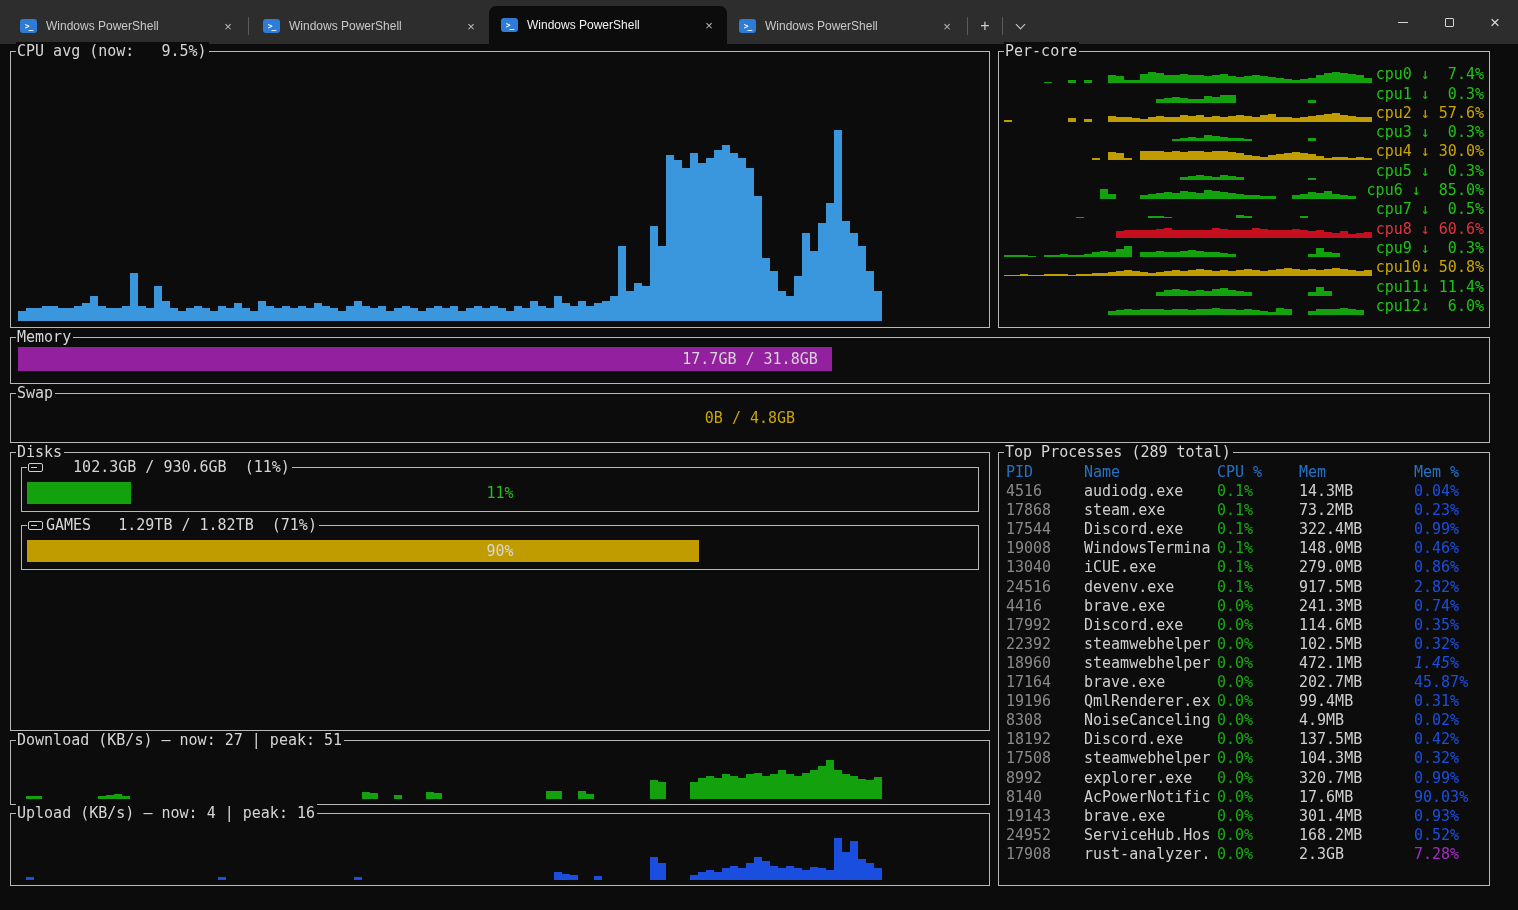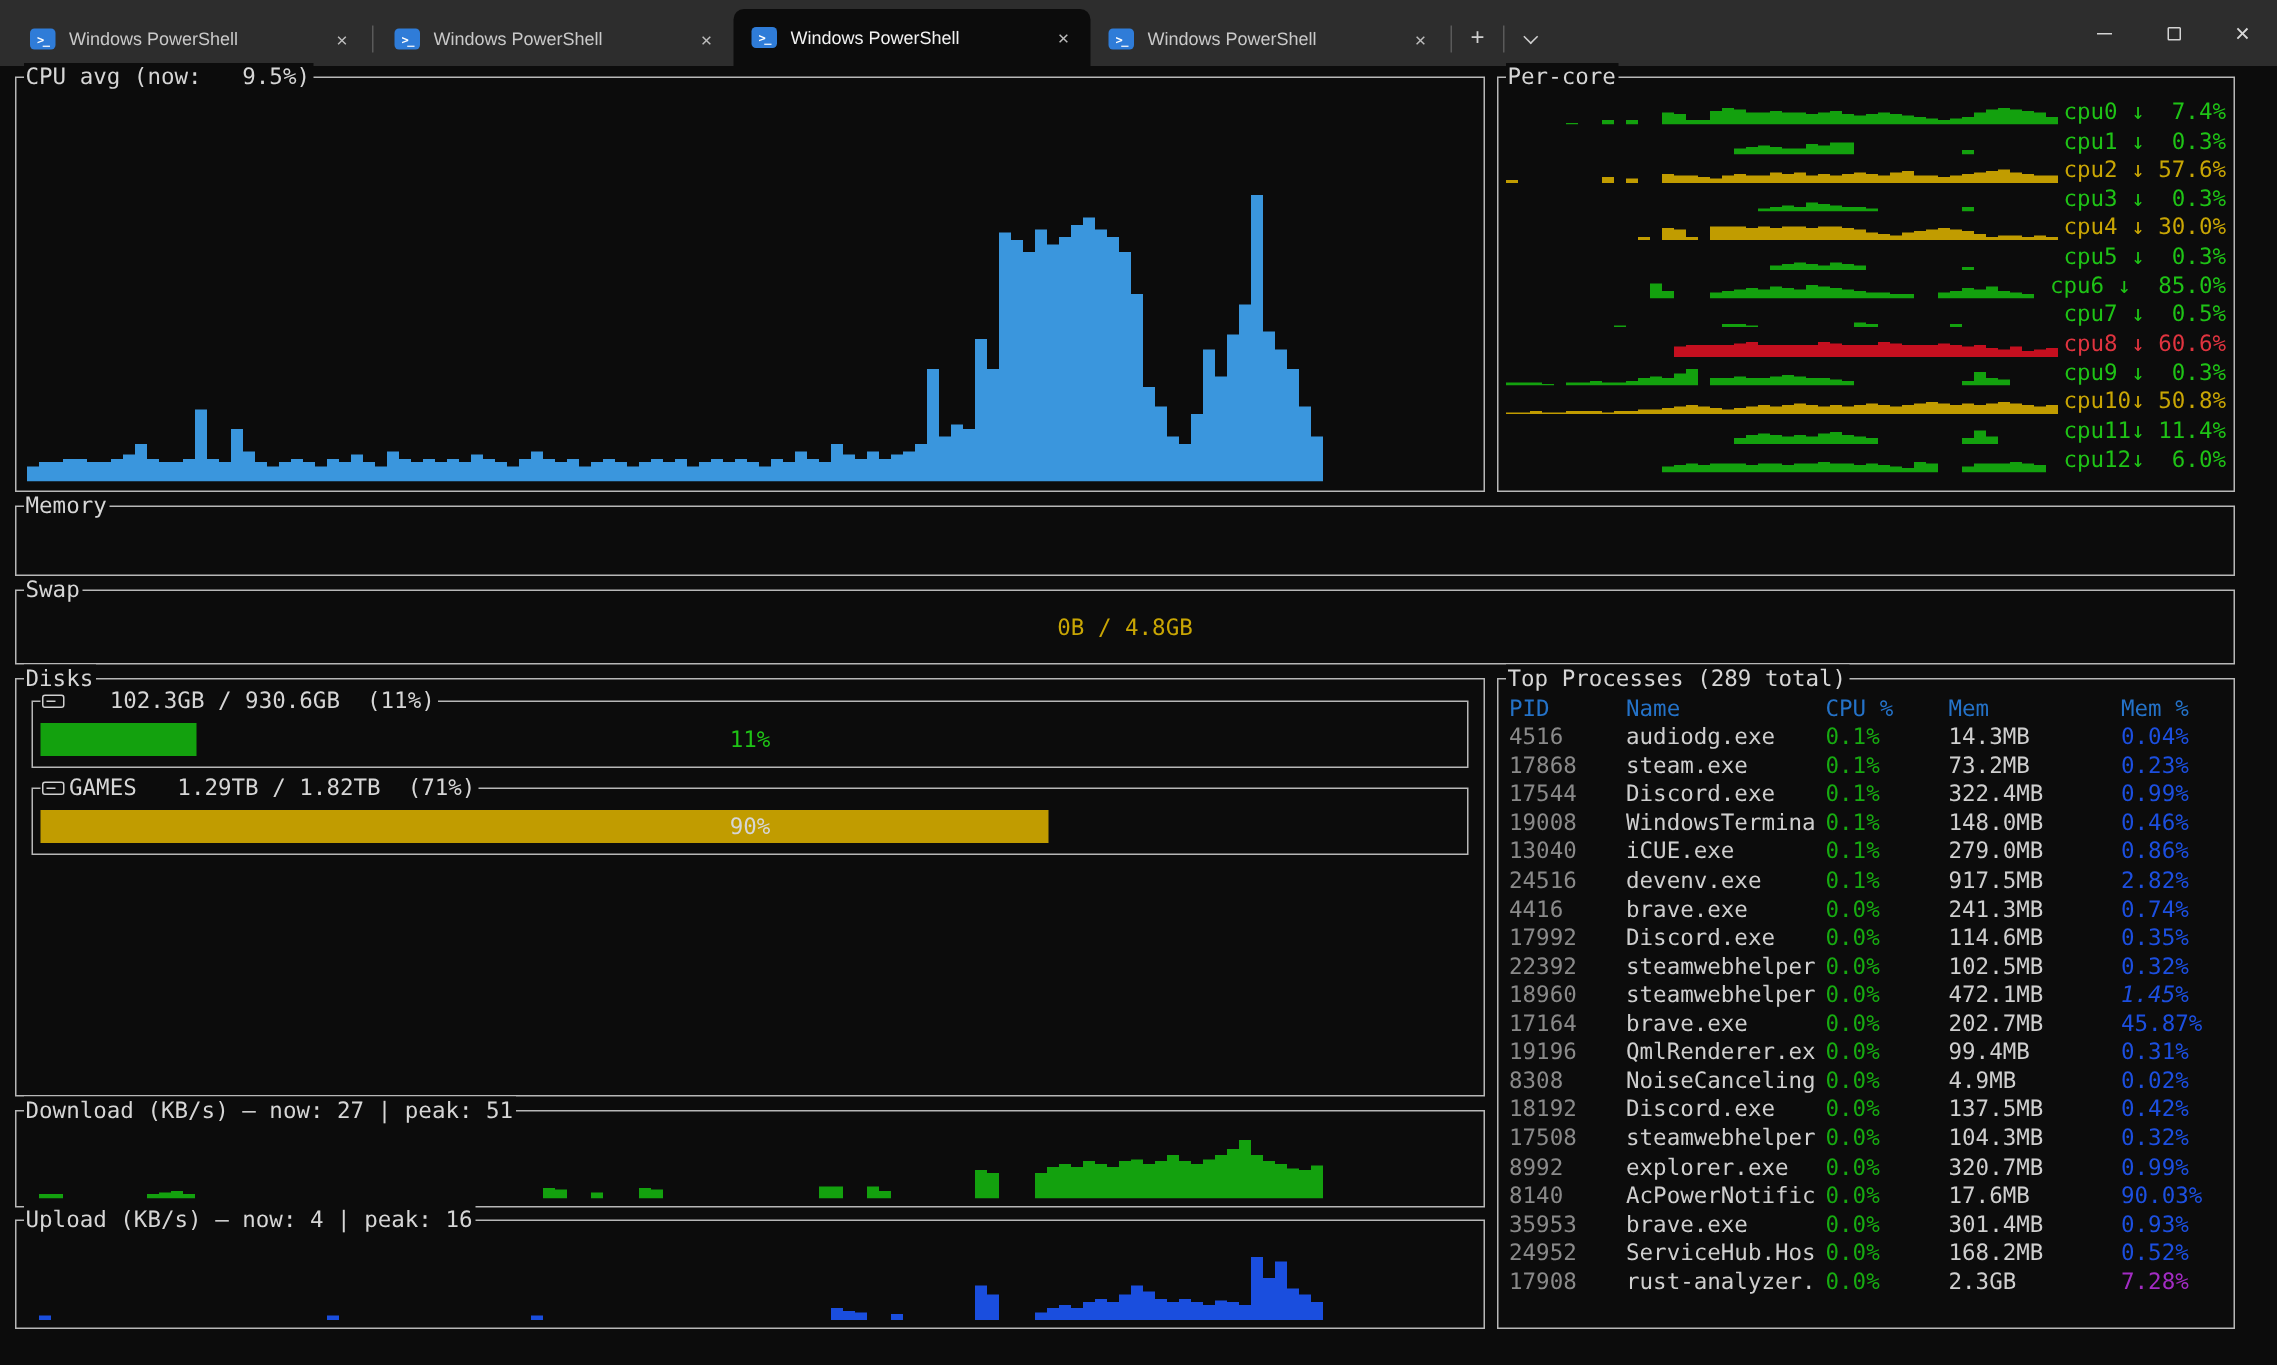--- a/index.html
+++ b/index.html
@@ -942,20 +942,24 @@
               <div class="sbar" style="height: 0%;"></div>
             </div>
             <span class="corelabel" style="color: rgb(31, 195, 22);">cpu12↓  6.0%</span>
           </div>
         </div>
     </div>
   </div>
 
   <div class="panel panel-mem">
     <span class="ptitle">Memory</span>
+    <div class="gauge">
+      <div class="gauge-fill" id="mem-fill" style="width: 55.6%; background: rgb(147, 32, 159);"></div>
+      <span class="gauge-label">17.7GB / 31.8GB</span>
+    </div>
   </div>
 
   <div class="panel panel-swap">
     <span class="ptitle">Swap</span>
     <div class="gauge">
       <div class="gauge-fill" id="swap-fill" style="width: 0%; background: rgb(193, 156, 0);"></div>
       <span class="gauge-label" id="swap-label" style="color: rgb(201, 166, 4);">0B / 4.8GB</span>
     </div>
   </div>
 
@@ -1225,21 +1229,21 @@
             <div class="prow"><span style="color: rgb(138, 138, 138);">17992</span><span style="color: rgb(207, 207, 207);">Discord.exe</span><span style="color: rgb(23, 171, 17);">0.0%</span><span style="color: rgb(207, 207, 207);">114.6MB</span><span style="color: rgb(28, 79, 224);">0.35%</span></div>
             <div class="prow"><span style="color: rgb(138, 138, 138);">22392</span><span style="color: rgb(207, 207, 207);">steamwebhelper</span><span style="color: rgb(23, 171, 17);">0.0%</span><span style="color: rgb(207, 207, 207);">102.5MB</span><span style="color: rgb(28, 79, 224);">0.32%</span></div>
             <div class="prow"><span style="color: rgb(138, 138, 138);">18960</span><span style="color: rgb(207, 207, 207);">steamwebhelper</span><span style="color: rgb(23, 171, 17);">0.0%</span><span style="color: rgb(207, 207, 207);">472.1MB</span><span style="color: rgb(28, 79, 224); font-style: italic;">1.45%</span></div>
             <div class="prow"><span style="color: rgb(138, 138, 138);">17164</span><span style="color: rgb(207, 207, 207);">brave.exe</span><span style="color: rgb(23, 171, 17);">0.0%</span><span style="color: rgb(207, 207, 207);">202.7MB</span><span style="color: rgb(28, 79, 224);">45.87%</span></div>
             <div class="prow"><span style="color: rgb(138, 138, 138);">19196</span><span style="color: rgb(207, 207, 207);">QmlRenderer.ex</span><span style="color: rgb(23, 171, 17);">0.0%</span><span style="color: rgb(207, 207, 207);">99.4MB</span><span style="color: rgb(28, 79, 224);">0.31%</span></div>
             <div class="prow"><span style="color: rgb(138, 138, 138);">8308</span><span style="color: rgb(207, 207, 207);">NoiseCanceling</span><span style="color: rgb(23, 171, 17);">0.0%</span><span style="color: rgb(207, 207, 207);">4.9MB</span><span style="color: rgb(28, 79, 224);">0.02%</span></div>
             <div class="prow"><span style="color: rgb(138, 138, 138);">18192</span><span style="color: rgb(207, 207, 207);">Discord.exe</span><span style="color: rgb(23, 171, 17);">0.0%</span><span style="color: rgb(207, 207, 207);">137.5MB</span><span style="color: rgb(28, 79, 224);">0.42%</span></div>
             <div class="prow"><span style="color: rgb(138, 138, 138);">17508</span><span style="color: rgb(207, 207, 207);">steamwebhelper</span><span style="color: rgb(23, 171, 17);">0.0%</span><span style="color: rgb(207, 207, 207);">104.3MB</span><span style="color: rgb(28, 79, 224);">0.32%</span></div>
             <div class="prow"><span style="color: rgb(138, 138, 138);">8992</span><span style="color: rgb(207, 207, 207);">explorer.exe</span><span style="color: rgb(23, 171, 17);">0.0%</span><span style="color: rgb(207, 207, 207);">320.7MB</span><span style="color: rgb(28, 79, 224);">0.99%</span></div>
             <div class="prow"><span style="color: rgb(138, 138, 138);">8140</span><span style="color: rgb(207, 207, 207);">AcPowerNotific</span><span style="color: rgb(23, 171, 17);">0.0%</span><span style="color: rgb(207, 207, 207);">17.6MB</span><span style="color: rgb(28, 79, 224);">90.03%</span></div>
-            <div class="prow"><span style="color: rgb(138, 138, 138);">35953</span><span style="color: rgb(207, 207, 207);">brave.exe</span><span style="color: rgb(23, 171, 17);">0.0%</span><span style="color: rgb(207, 207, 207);">301.4MB</span><span style="color: rgb(28, 79, 224);">0.93%</span></div>
+            <div class="prow"><span style="color: rgb(138, 138, 138);">19143</span><span style="color: rgb(207, 207, 207);">brave.exe</span><span style="color: rgb(23, 171, 17);">0.0%</span><span style="color: rgb(207, 207, 207);">301.4MB</span><span style="color: rgb(28, 79, 224);">0.93%</span></div>
             <div class="prow"><span style="color: rgb(138, 138, 138);">24952</span><span style="color: rgb(207, 207, 207);">ServiceHub.Hos</span><span style="color: rgb(23, 171, 17);">0.0%</span><span style="color: rgb(207, 207, 207);">168.2MB</span><span style="color: rgb(28, 79, 224);">0.52%</span></div>
             <div class="prow"><span style="color: rgb(138, 138, 138);">17908</span><span style="color: rgb(207, 207, 207);">rust-analyzer.</span><span style="color: rgb(23, 171, 17);">0.0%</span><span style="color: rgb(207, 207, 207);">2.3GB</span><span style="color: rgb(163, 44, 196);">7.28%</span></div>
           </div>
       </div>
     </div>
   </div>
 
 </div>
 
 </body></html>

